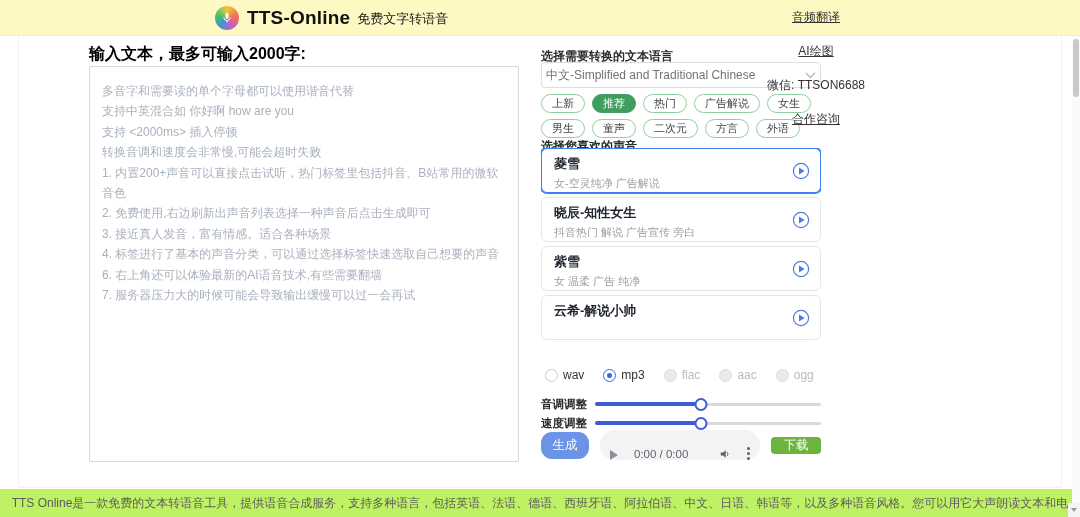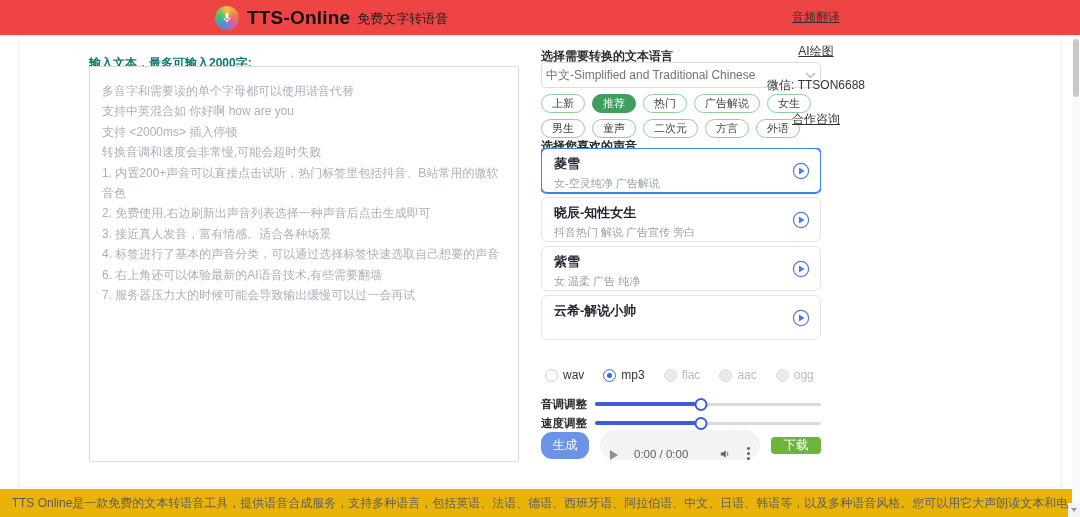--- a/index.html
+++ b/index.html
@@ -1,38 +1,38 @@
 <!DOCTYPE html>
 <html style="--accent-blue: #6b93e6; --accent-green: #6cb43d; --slider-blue: #3f5bd6; --tag-green: #3f9e5f; --tag-border: #8fcf9f; --card-selected: #3b82f6; --radio-blue: #3e66d8; --play-blue: #4f7be0;"><head>
 <meta charset="utf-8">
 <style>
   * { margin:0; padding:0; box-sizing:border-box; }
   html,body { width:1080px; height:517px; overflow:hidden; background:#fff;
               font-family:"Liberation Sans", sans-serif; color:#333; }
 
   
-  .header { position:absolute; top:0; left:0; right:0; height:36px; background:#ef4444;
+  .header { position:absolute; top:0; left:0; right:0; height:36px; background:#fef9c3;
             border-bottom:1px solid #ececec; z-index:5; }
   .header-inner { width:650px; margin:0 auto; height:100%; display:flex; align-items:center;
                   justify-content:space-between; }
   .logo-group { display:flex; align-items:center; }
   .logo-icon { width:24px; height:24px; border-radius:50%; display:inline-flex; align-items:center;
                justify-content:center; background:conic-gradient(#f6c344,#ee7752,#c95fb8,#4a90d9,#45c16a,#f6c344); }
   .logo-title { font-size:19px; font-weight:bold; color:#111; margin-left:8px; letter-spacing:.2px; }
   .logo-subtitle { font-size:13px; color:#222; margin-left:7px; margin-top:2px; }
   .nav { display:flex; align-items:center; gap:17px;flex-direction:column; }
   .nav a, .nav span { font-size:12px; color:#333; text-decoration:underline; cursor:pointer; white-space:nowrap; }
   .nav span.plain { text-decoration:none; cursor:default; }
 
   
   .main { position:absolute; top:36px; left:18px; width:1044px; height:452px;
           background:#fff; border:1px solid #f3f3f3; border-top:none; }
 
   
-  .input-label { position:absolute; left:70px; top:19px; font-size:12px; font-weight:bold; color:#0f766e; }
+  .input-label { position:absolute; left:70px; top:8px; font-size:16px; font-weight:bold; color:#000000; }
   .text-input { position:absolute; left:70px; top:30px; width:430px; height:396px;
                 border:1px solid #d9d9d9; border-radius:2px; resize:none; outline:none;
                 padding:14px 12px; font-size:12px; line-height:1.7; color:#333;
                 font-family:"Liberation Sans", sans-serif; }
   .text-input::placeholder { color:#a9b1bd; }
 
   
   .right { position:absolute; left:522px; top:0; width:280px; height:452px; }
   .lang-label { position:absolute; top:12px; left:0; font-size:12px; font-weight:bold; color:#2b2b2b; }
   .lang-select { position:absolute; top:26px; left:0; width:100%; height:26px; border:1px solid #ddd;
@@ -81,21 +81,21 @@
   .play-tri { width:0; height:0; border-left:8px solid #8d9196; border-top:5px solid transparent;
               border-bottom:5px solid transparent; cursor:pointer; }
   .player-time { font-size:11.5px; color:#5f6368; white-space:nowrap; }
   .player-rail { flex:1; height:2px; background:#9aa0a6; border-radius:1px; cursor:pointer; }
   .player-dots { display:flex; flex-direction:column; gap:2px; cursor:pointer; }
   .player-dots i { width:3px; height:3px; border-radius:50%; background:#5f6368; }
   .btn-download { margin-left:auto; width:50px; height:17px; background:var(--accent-green,#6cb43d); color:#fff;
                   font-size:12.5px; border:none; border-radius:4px; cursor:pointer; font-family:inherit; }
 
   
-  .footer { position:absolute; top:489px; left:0; width:1080px; height:28px; background:#eab308;
+  .footer { position:absolute; top:489px; left:0; width:1080px; height:28px; background:#bef264;
             display:flex; align-items:center; justify-content:center; }
   .footer-text { font-size:12px; color:#5c5c5c; white-space:nowrap; }
 
   
   .scrollbar { position:absolute; top:36px; right:0; width:8px; height:481px; background:#fafafa; }
   .scroll-thumb { position:absolute; top:3px; right:1px; width:6px; height:58px; background:#c9c9c9; border-radius:3px; }
   .scroll-down { position:absolute; right:0; bottom:0; width:12px; height:14px; background:#f3f3f3;
                  display:flex; align-items:center; justify-content:center; }
   .scroll-down i { width:0; height:0; border-top:4px solid #999; border-left:3.5px solid transparent;
                    border-right:3.5px solid transparent; }

